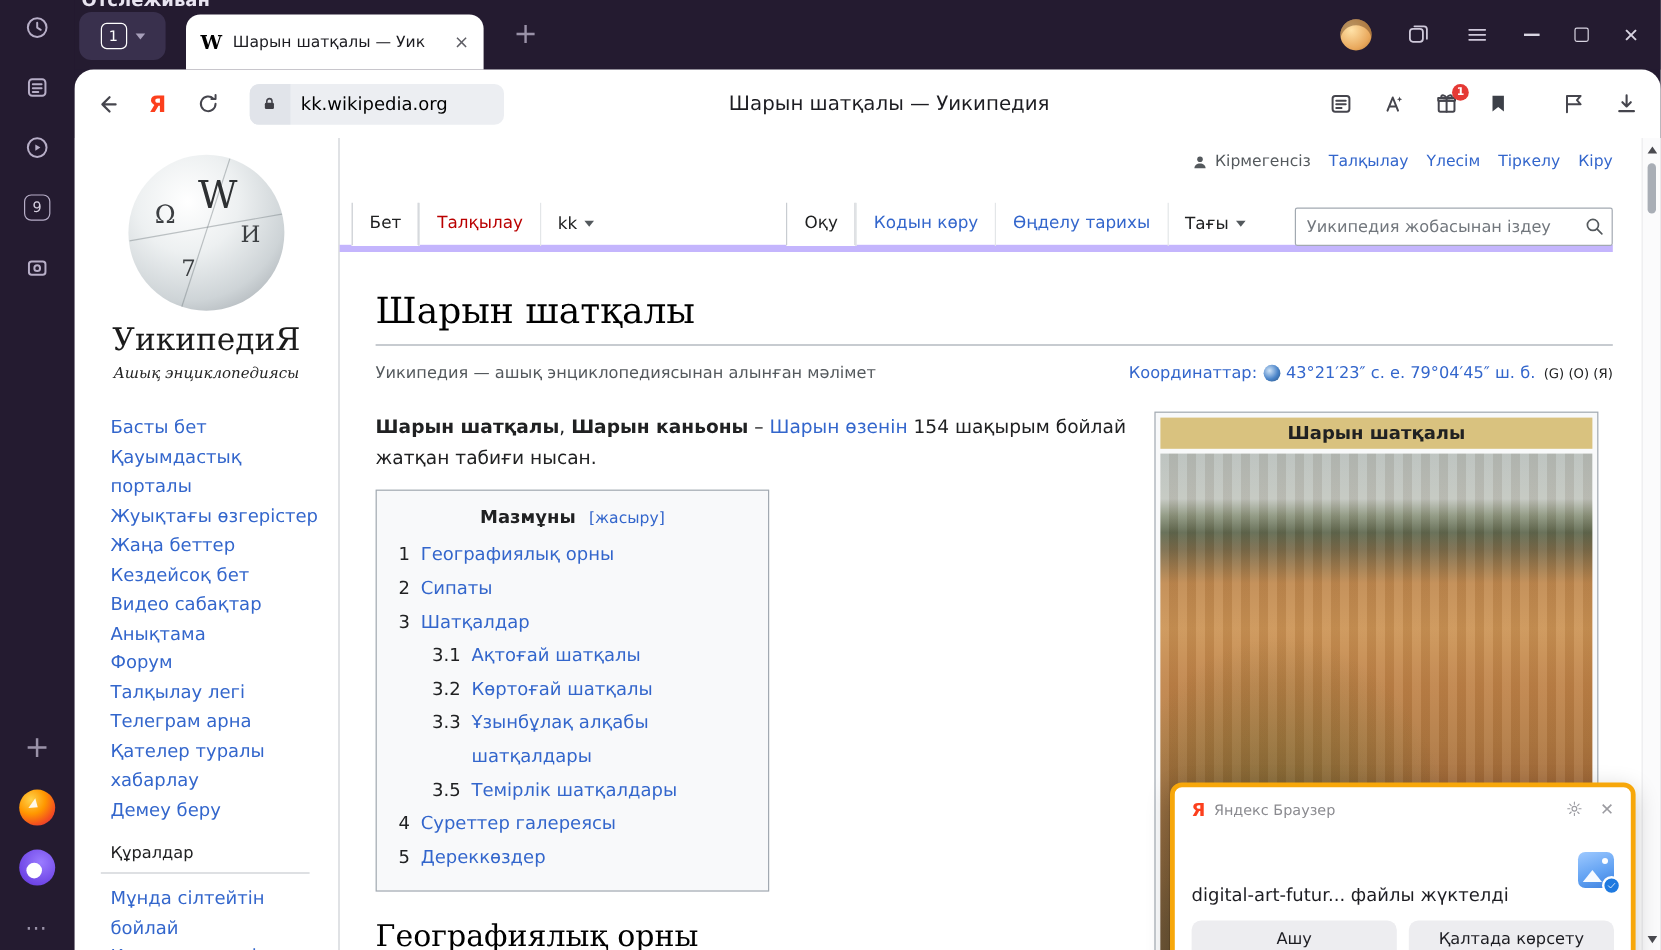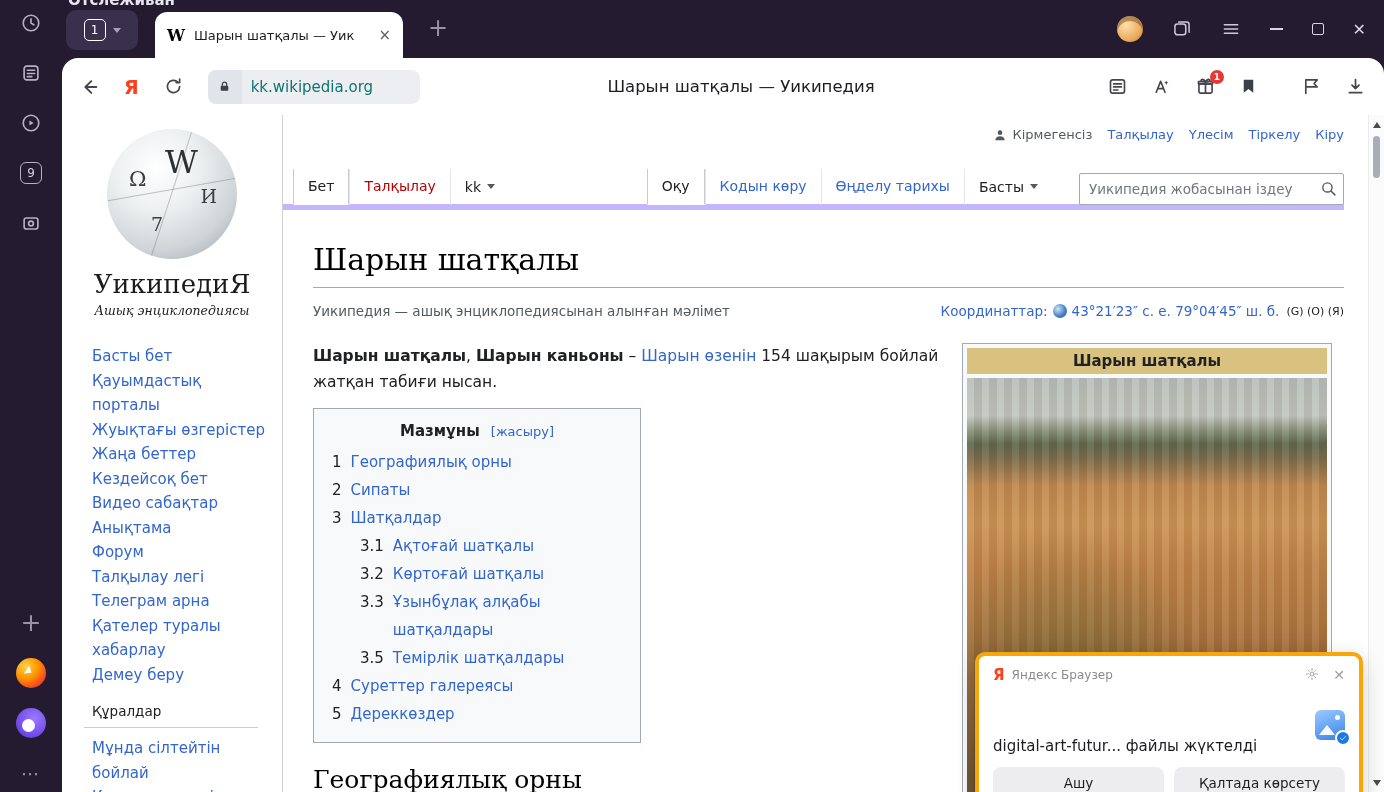--- a/index.html
+++ b/index.html
@@ -53,21 +53,21 @@
   .win-close { color:#d9d5e2; font-size:16px; }
 
   
   .chrome { position:absolute; left:62px; top:58px; right:0; bottom:0; background:#fff; border-radius:16px 16px 0 0; overflow:hidden; }
   .toolbar { position:relative; height:57px; }
   .tb-left { position:absolute; left:16px; top:0; height:57px; display:flex; align-items:center; gap:24px; }
   .tb-left svg, .tb-right svg { stroke:#45454d; fill:none; stroke-width:1.9; stroke-linecap:round; stroke-linejoin:round; }
   .ya-letter { color:#fc3f1d; font-weight:bold; font-size:19px; }
   .url-pill { display:flex; align-items:center; height:34px; width:212px; background:#eceef2; border-radius:8px; overflow:hidden; cursor:text; }
   .lock-seg { width:34px; height:100%; background:#e1e4ea; display:grid; place-items:center; }
-  .url-text { padding-left:9px; font-size:15px; color:#0f766e; }
+  .url-text { padding-left:9px; font-size:15px; color:#000000; }
   .tb-title { position:absolute; left:50%; transform:translateX(-50%); margin-left:18px; height:57px; display:flex;
               align-items:center; font-size:16.5px; color:#1d1d22; white-space:nowrap; }
   .tb-right { position:absolute; right:18px; top:0; height:57px; display:flex; align-items:center; gap:23px; }
   .tb-ic { position:relative; display:grid; place-items:center; cursor:pointer; }
   .badge { position:absolute; top:-6px; right:-8px; background:#e53935; color:#fff; font-size:9px; min-width:14px;
            height:14px; border-radius:7px; display:grid; place-items:center; padding:0 3px; font-weight:bold; }
   .gap-l { margin-left:20px; }
 
   
   .page { position:absolute; top:57px; left:0; right:0; bottom:0; background:#fff; color:#202122; }
@@ -383,21 +383,21 @@
             <div class="ptab dark">
               <span>kk</span>
               <span class="chev-dark"></span>
             </div>
           </div>
           <div class="tabs-right">
             <div class="ptab active">Оқу</div>
             <div class="ptab">Кодын көру</div>
             <div class="ptab">Өңделу тарихы</div>
             <div class="ptab dark">
-              <span>Басты</span>
+              <span>Тағы</span>
               <span class="chev-dark"></span>
             </div>
           </div>
         </div>
 
         <div class="wiki-search">
           <input type="text" placeholder="Уикипедия жобасынан іздеу" style="">
           <svg class="search-mag" width="17" height="17" viewBox="0 0 24 24" fill="none" stroke="#54595d" stroke-width="2" stroke-linecap="round">
               <circle cx="10.5" cy="10.5" r="6.5"></circle>
               <path d="M15.5 15.5L21 21"></path>

